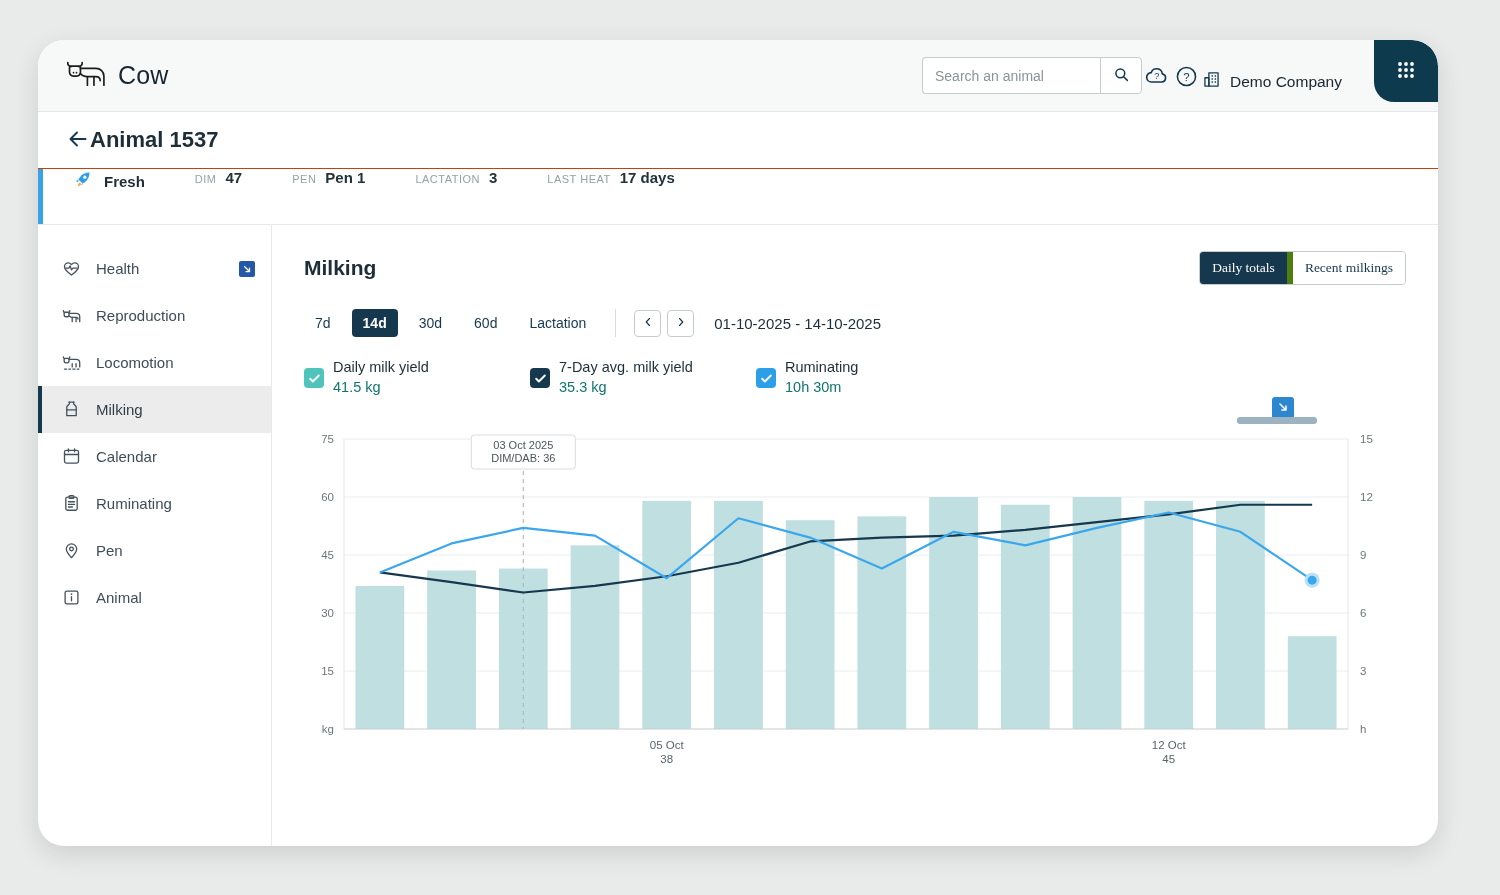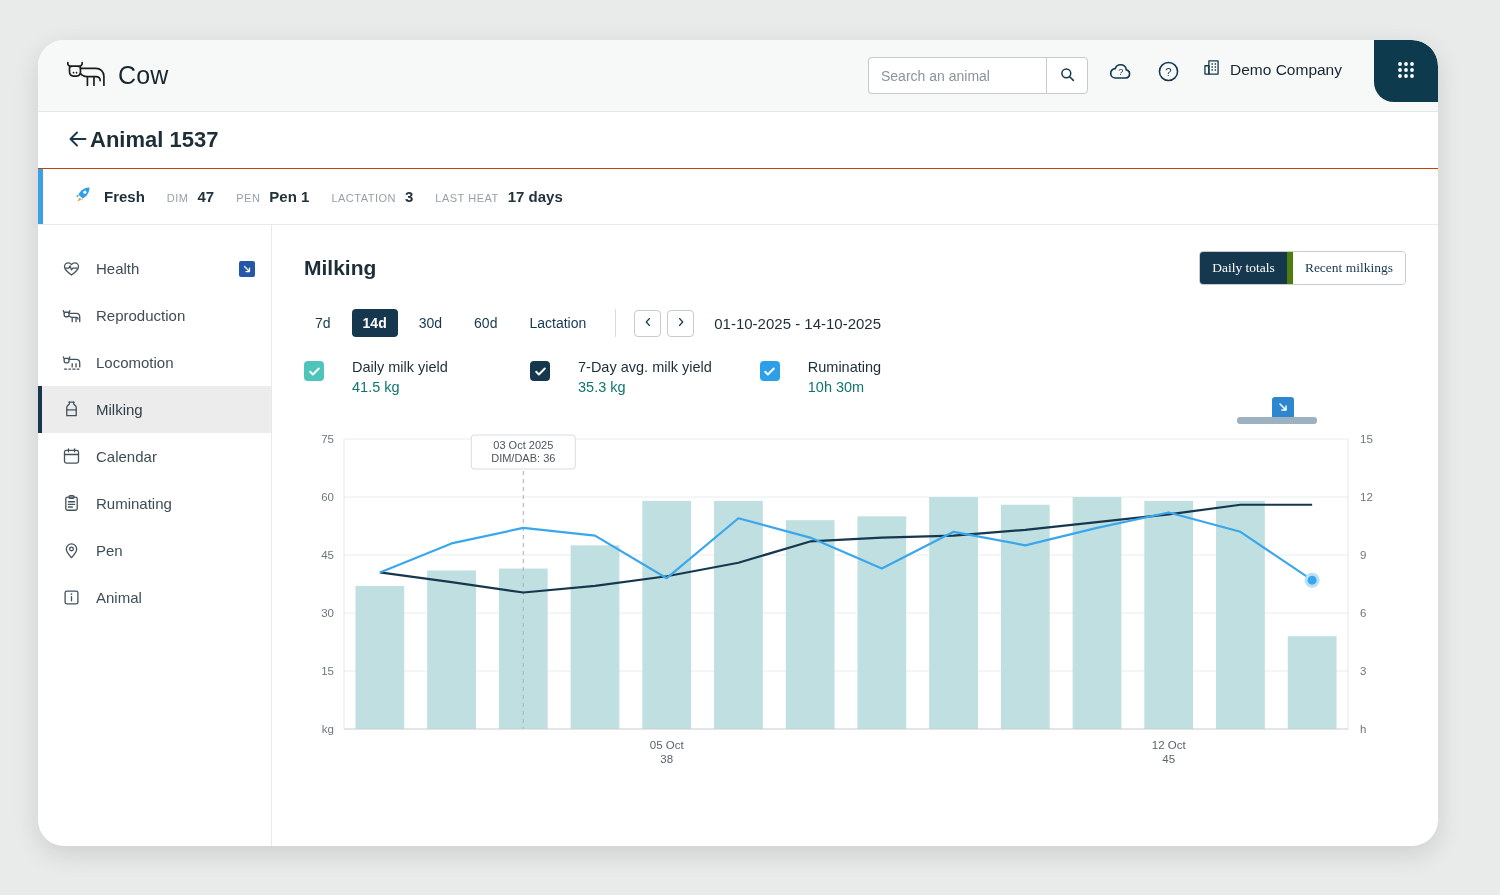--- a/index.html
+++ b/index.html
@@ -6,38 +6,38 @@
   html,body{width:1500px;height:895px;overflow:hidden}
   body{background:#e9eaea;font-family:"Liberation Sans",sans-serif;position:relative;color:#1d2e38}
   .card{position:absolute;left:38px;top:40px;width:1400px;height:806px;background:#fff;border-radius:26px;
         box-shadow:0 8px 26px rgba(0,0,0,.12);overflow:hidden;display:flex;flex-direction:column}
 
   
   .topbar{height:72px;background:#f7f8f8;display:flex;align-items:center;padding:0 96px 0 26px;
           border-bottom:1px solid #e4e6e7;position:relative;flex:0 0 auto}
   .logo{display:flex;align-items:center;gap:10px}
   .logo-text{font-size:25px;color:#18272f;letter-spacing:.2px}
-  .topbar-right{margin-left:auto;display:flex;align-items:flex-start;gap:18px}
+  .topbar-right{margin-left:auto;display:flex;align-items:flex-end;}
   .search{display:flex;align-items:stretch}
   .search input{width:178px;height:37px;border:1px solid #c6cbcf;border-radius:4px 0 0 4px;border-right:none;
                 padding:0 12px;font-size:14px;color:#333;background:#fff;outline:none;font-family:"Liberation Sans",sans-serif}
   .search input::placeholder{color:#8b939a}
   .search-btn{width:42px;height:37px;border:1px solid #c6cbcf;border-radius:0 4px 4px 0;background:#fff;
               display:flex;align-items:center;justify-content:center;cursor:pointer}
   .iconbtn{background:none;border:none;cursor:pointer;display:flex;align-items:center;justify-content:center;padding:2px}
   .company{display:flex;align-items:center;gap:8px;cursor:pointer}
   .company-name{font-size:15.5px;color:#18272f}
   .corner{position:absolute;top:0;right:0;width:64px;height:62px;background:#0d3a4d;
           border-radius:0 26px 0 20px;display:flex;align-items:center;justify-content:center;border:none;cursor:pointer;z-index:5}
 
   
   .title-row{height:57px;display:flex;align-items:center;padding:0 28px;border-bottom:1px solid #c2410c;flex:0 0 auto}
   .back-btn{background:none;border:none;cursor:pointer;display:flex;align-items:center}
   .page-title{font-size:22px;font-weight:bold;color:#1d2e38}
-  .status-row{height:56px;display:flex;align-items:center;gap:22px;padding:0 34px;border-bottom:1px solid #e7e9ea;
+  .status-row{height:56px;display:flex;align-items:flex-start;gap:50px;padding:0 34px;border-bottom:1px solid #e7e9ea;
               position:relative;flex:0 0 auto}
   .status-row::before{content:"";position:absolute;left:0;top:0;width:5px;height:100%;background:#3aa1e6}
   .state-group{display:flex;align-items:center;gap:11px}
   .state-label{font-size:15px;font-weight:bold;color:#1d2e38}
   .stat{display:flex;align-items:baseline;gap:9px}
   .stat-label{font-size:11px;color:#97a0a7;letter-spacing:.5px}
   .stat-value{font-size:15px;font-weight:bold;color:#23333c}
 
   
   .content{flex:1;display:flex;min-height:0}
@@ -62,21 +62,21 @@
   .tabs-row{margin-top:24px;display:flex;align-items:center}
   .rtab{background:none;border:none;font-size:14px;color:#16384e;padding:6px 11px;border-radius:4px;
         cursor:pointer;margin-right:10px;font-family:"Liberation Sans",sans-serif}
   .rtab.active{background:#16384e;color:#fff;font-weight:bold}
   .vdiv{width:1px;height:28px;background:#d8dbdd;margin:0 18px 0 8px}
   .nav-btn{width:27px;height:27px;border:1px solid #c6cbcf;border-radius:4px;background:#fff;cursor:pointer;
            display:flex;align-items:center;justify-content:center;margin-right:6px}
   .date-range{font-size:15px;color:#1d2e38;margin-left:14px}
 
   .legend-row{margin-top:22px;display:flex;gap:48px}
-  .legend-item{display:flex;gap:28px;align-items:flex-start;min-width:178px}
+  .legend-item{display:flex;gap:9px;align-items:center;min-width:178px}
   .checkbox{width:20px;height:20px;border-radius:4px;display:flex;align-items:center;justify-content:center;
             cursor:pointer;margin-top:2px;flex:0 0 auto}
   .leg-label{font-size:14.5px;color:#1d2e38}
   .leg-value{font-size:14.5px;color:#0f766e;margin-top:4px}
 
   .chart-tools{position:relative;height:28px;margin-top:4px}
   .scroll-handle{position:absolute;right:89px;top:18px;width:80px;height:7px;background:#9db2c0;border-radius:3px;cursor:grab}
   .expand-btn{position:absolute;right:112px;top:-2px;width:22px;height:22px;background:#2e86cf;border:none;border-radius:3px;
               display:flex;align-items:center;justify-content:center;cursor:pointer}
   #chart-svg-wrap{line-height:0}

